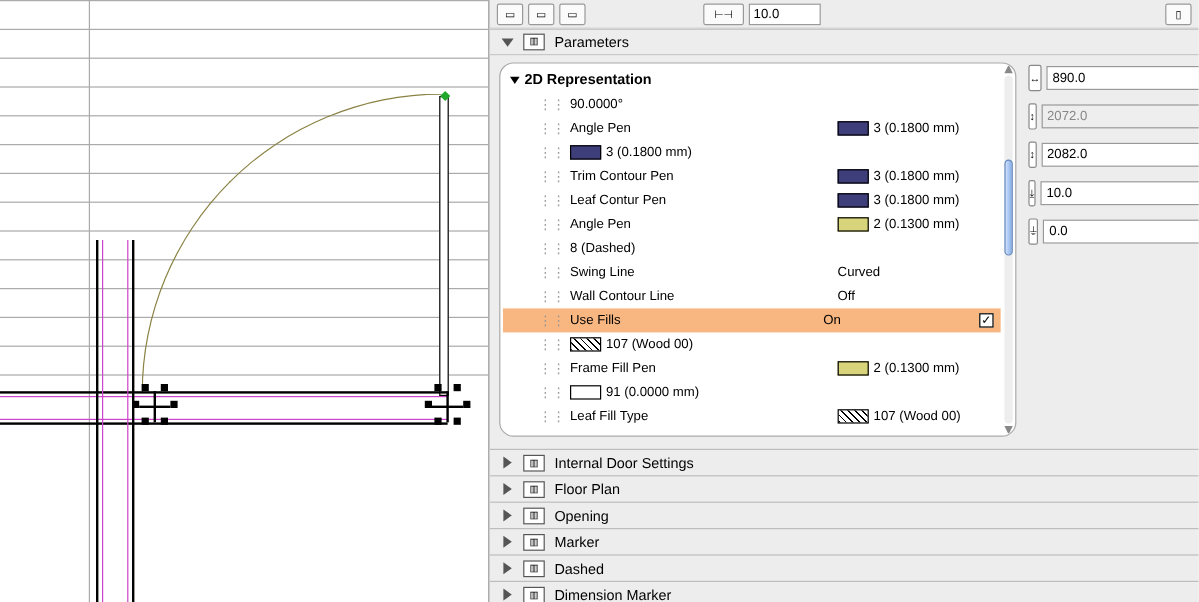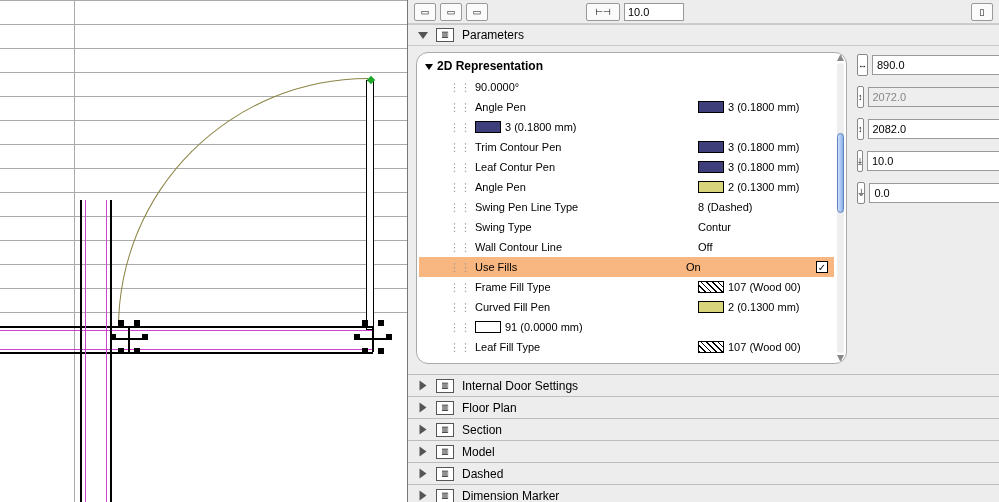--- a/index.html
+++ b/index.html
@@ -189,58 +189,56 @@
           <div class="prow">
             <span class="dots">⋮⋮</span>
             <span class="lbl">Angle Pen</span>
             <span class="val">
               <span class="swatch" style="background:#d8d47b"></span>
               <span>2 (0.1300 mm)</span>
             </span>
           </div>
           <div class="prow">
             <span class="dots">⋮⋮</span>
-            <span class="lbl">Swing Pen Line Type</span>
             <span class="val">
               <span>8 (Dashed)</span>
             </span>
           </div>
           <div class="prow">
             <span class="dots">⋮⋮</span>
-            <span class="lbl">Swing Type</span>
-            <span class="val">
-              <span>Contur</span>
+            <span class="lbl">Swing Line</span>
+            <span class="val">
+              <span>Curved</span>
             </span>
           </div>
           <div class="prow">
             <span class="dots">⋮⋮</span>
             <span class="lbl">Wall Contour Line</span>
             <span class="val">
               <span>Off</span>
             </span>
           </div>
           <div class="prow hl">
             <span class="dots">⋮⋮</span>
             <span class="lbl">Use Fills</span>
             <span class="val">
               <span>On</span>
             </span>
             <span class="chk">✓</span>
           </div>
           <div class="prow">
             <span class="dots">⋮⋮</span>
-            <span class="lbl">Frame Fill Type</span>
             <span class="val">
               <span class="swatch hatch"></span>
               <span>107 (Wood  00)</span>
             </span>
           </div>
           <div class="prow">
             <span class="dots">⋮⋮</span>
-            <span class="lbl">Curved Fill Pen</span>
+            <span class="lbl">Frame Fill Pen</span>
             <span class="val">
               <span class="swatch" style="background:#d8d47b"></span>
               <span>2 (0.1300 mm)</span>
             </span>
           </div>
           <div class="prow">
             <span class="dots">⋮⋮</span>
             <span class="val">
               <span class="swatch" style="background:#ffffff"></span>
               <span>91 (0.0000 mm)</span>
@@ -294,26 +292,26 @@
         <span>Internal Door Settings</span>
       </div>
       <div class="section-head">
         <span class="tri closed"></span>
         <span class="head-icon">▥</span>
         <span>Floor Plan</span>
       </div>
       <div class="section-head">
         <span class="tri closed"></span>
         <span class="head-icon">▥</span>
-        <span>Section</span>
-      </div>
-      <div class="section-head">
-        <span class="tri closed"></span>
-        <span class="head-icon">▥</span>
-        <span>Model</span>
+        <span>Opening</span>
+      </div>
+      <div class="section-head">
+        <span class="tri closed"></span>
+        <span class="head-icon">▥</span>
+        <span>Marker</span>
       </div>
       <div class="section-head">
         <span class="tri closed"></span>
         <span class="head-icon">▥</span>
         <span>Dashed</span>
       </div>
       <div class="section-head">
         <span class="tri closed"></span>
         <span class="head-icon">▥</span>
         <span>Dimension Marker</span>

